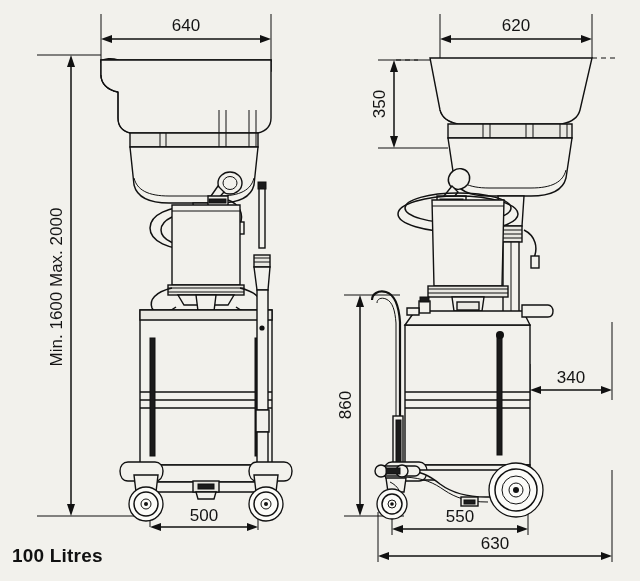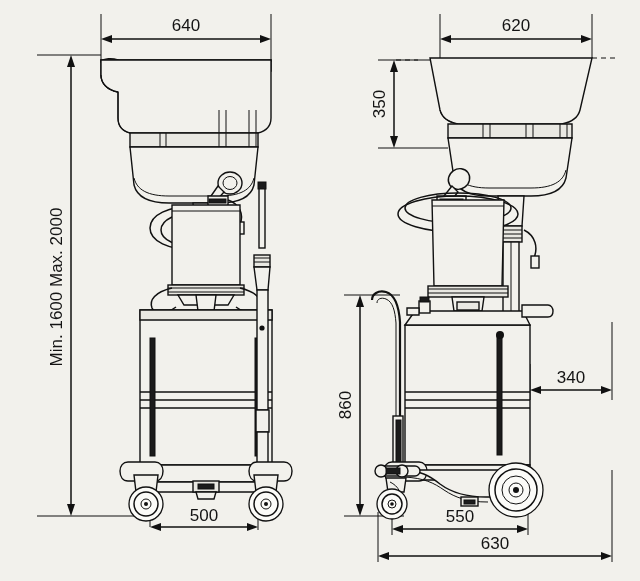--- a/index.html
+++ b/index.html
@@ -376,14 +376,15 @@
       <circle class="white" cx="516" cy="490" r="27"></circle>
       <circle class="ln med" cx="516" cy="490" r="21" stroke="#111" fill="#f2f1ec"></circle>
       <circle class="ln thin" cx="516" cy="490" r="14" stroke="#111" fill="#f2f1ec"></circle>
       <circle class="ln thin" cx="516" cy="490" r="7" stroke="#111" fill="#f2f1ec"></circle>
       <circle cx="516" cy="490" r="3" fill="#111"></circle>
     </g>
   </g>
 
 </svg>
 
+<div class="capnote">100 Litres</div>
 
 </div>
 
 </body></html>

